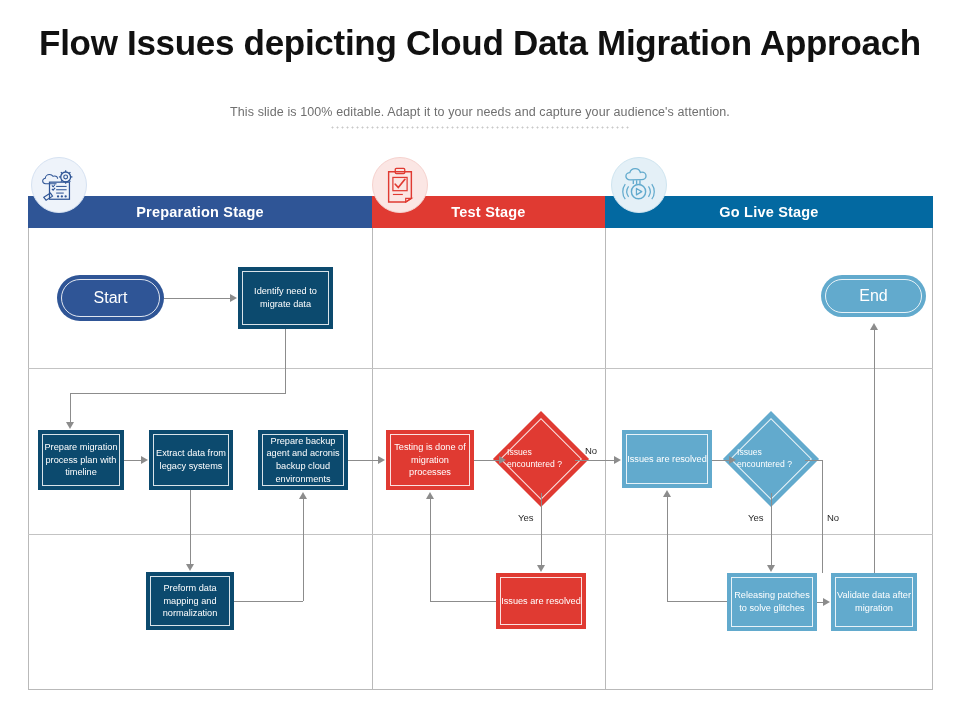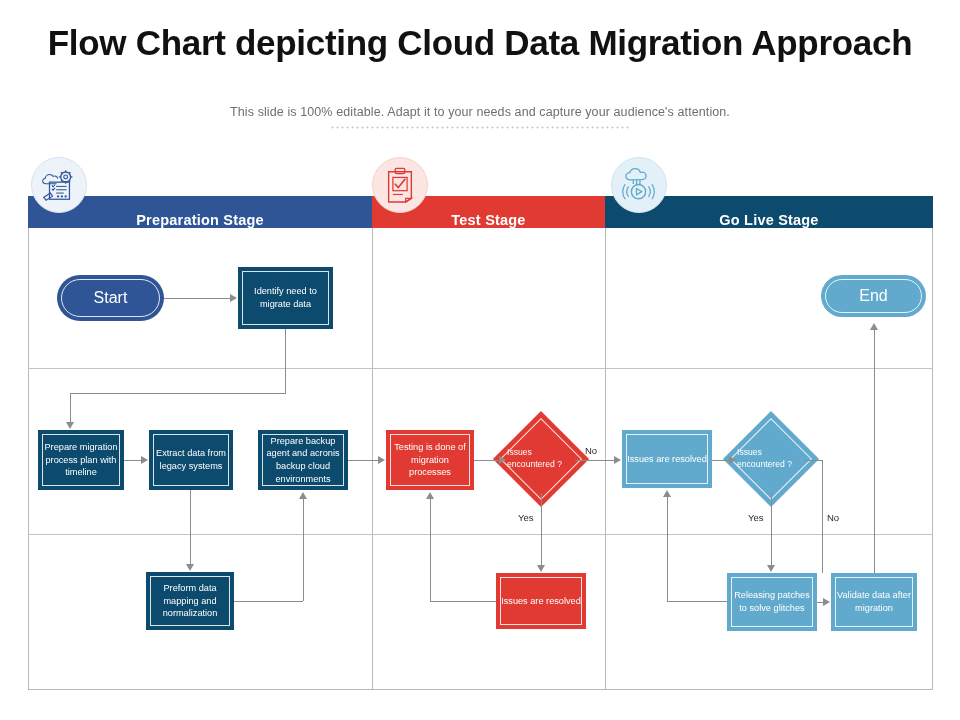--- a/index.html
+++ b/index.html
@@ -33,27 +33,27 @@
   .grid-frame {
     position: absolute; left: 28px; top: 196px; width: 905px; height: 494px;
     border: 1px solid #b9b9b9; border-top: none; background: transparent;
   }
   .vline { position: absolute; top: 196px; width: 1px; height: 494px; background: #b9b9b9; }
   .hline { position: absolute; left: 28px; width: 905px; height: 1px; background: #c3c3c3; }
 
   
   .stage-head {
     position: absolute; top: 196px; height: 32px;
-    display: flex; align-items: flex-end; justify-content: center;
+    display: flex; align-items: center; justify-content: center;
     color: #ffffff; font-size: 14.5px; font-weight: bold;
     letter-spacing: 0.2px;
   }
   .stage-prep { left: 28px;  width: 344px; background: #2f5596; }
   .stage-test { left: 372px; width: 233px; background: #e03a32; }
-  .stage-live { left: 605px; width: 328px; background: #0c4a6e; }
+  .stage-live { left: 605px; width: 328px; background: #0369a1; }
 
   
   .stage-icon {
     position: absolute; width: 56px; height: 56px; border-radius: 50%;
     display: flex; align-items: center; justify-content: center;
   }
   .icon-prep { left: 31px;  top: 157px; background: #eef3fa; border: 1px solid #d6e2f2; }
   .icon-test { left: 372px; top: 157px; background: #fbe6e4; border: 1px solid #f6d2ce; }
   .icon-live { left: 611px; top: 157px; background: #e4f0f7; border: 1px solid #cfe5f0; }
 
@@ -115,21 +115,21 @@
 
   .edge-label {
     position: absolute; font-size: 9.5px; color: #2b2b2b;
   }
 </style>
 </head>
 <body>
 
 <div id="slide">
 
-  <div class="title">Flow Chart depicting Cloud Data Migration Approach</div>
+  <div class="title">Flow Issues depicting Cloud Data Migration Approach</div>
   <div class="subtitle">This slide is 100% editable. Adapt it to your needs and capture your audience's attention.</div>
   <div class="dotted-rule"></div>
 
   <div class="grid-frame"></div>
   <div class="vline" style="left:372px;"></div>
   <div class="vline" style="left:605px;"></div>
   <div class="hline" style="top:368px;"></div>
   <div class="hline" style="top:534px;"></div>
 
   <div class="stage-head stage-prep">

